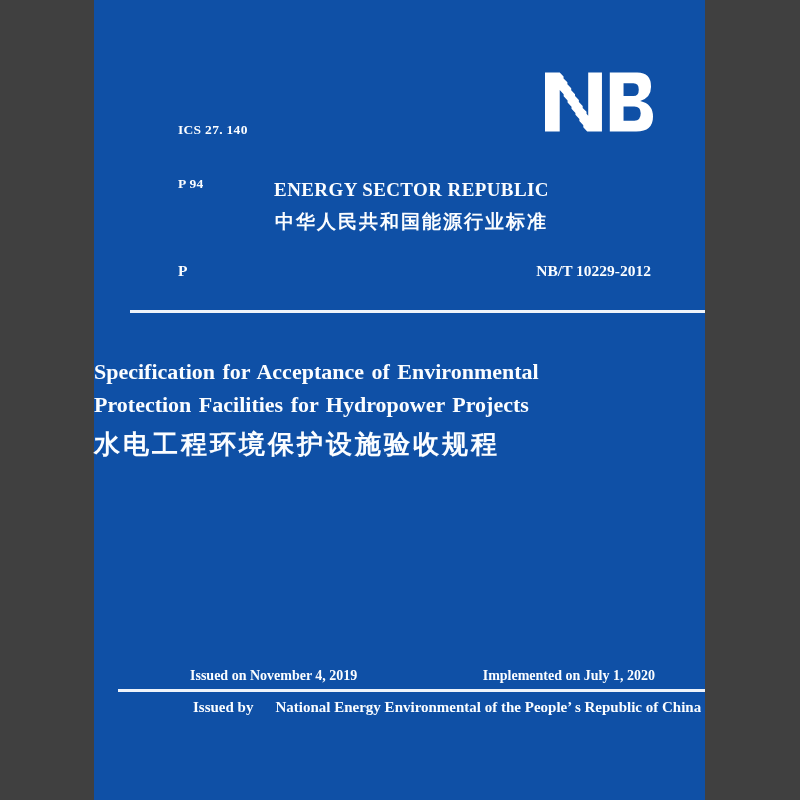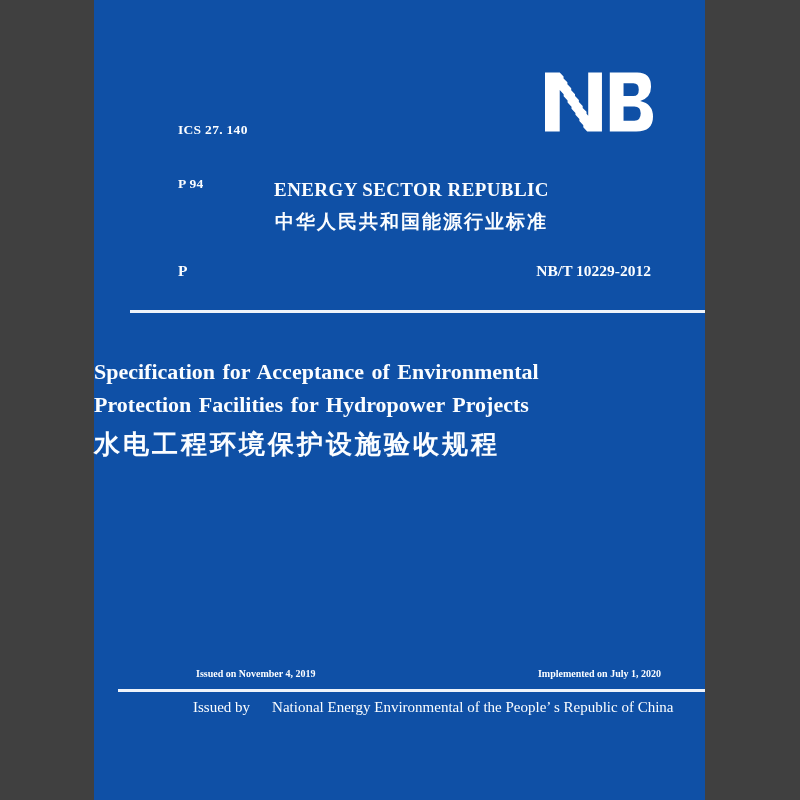--- a/index.html
+++ b/index.html
@@ -55,29 +55,29 @@
     text-align: left; 
   }
   .title-block .en { font-size: 22px; font-weight: bold; line-height: 33px; word-spacing: 2px; }
   .title-block .cn {
     font-size: 26px; font-weight: bold; margin-top: 6px; letter-spacing: 3px;
     font-family: "Liberation Sans", "DejaVu Sans", sans-serif;
   }
 
   
   .dates-row {
-    position: absolute; left: 10px; top: 668px; width: 100%;
+    position: absolute; left: 4px; top: 668px; width: 100%;
     display: flex; justify-content: space-between;
     padding: 0 54px 0 92px;
-    font-size: 10px; font-weight: bold;
+    font-size: 14px; font-weight: bold;
   }
   .issuer-row {
     position: absolute; left: 0; top: 699px; width: 100%;
     display: flex; padding-left: 99px;
-    font-size: 15px; font-weight: normal;
+    font-size: 15px; font-weight: bold;
   }
   .issuer-row .gap { width: 22px; }
 </style>
 </head>
 <body>
 
 <div class="canvas">
   <div class="cover">
 
     <div class="ics-block">

